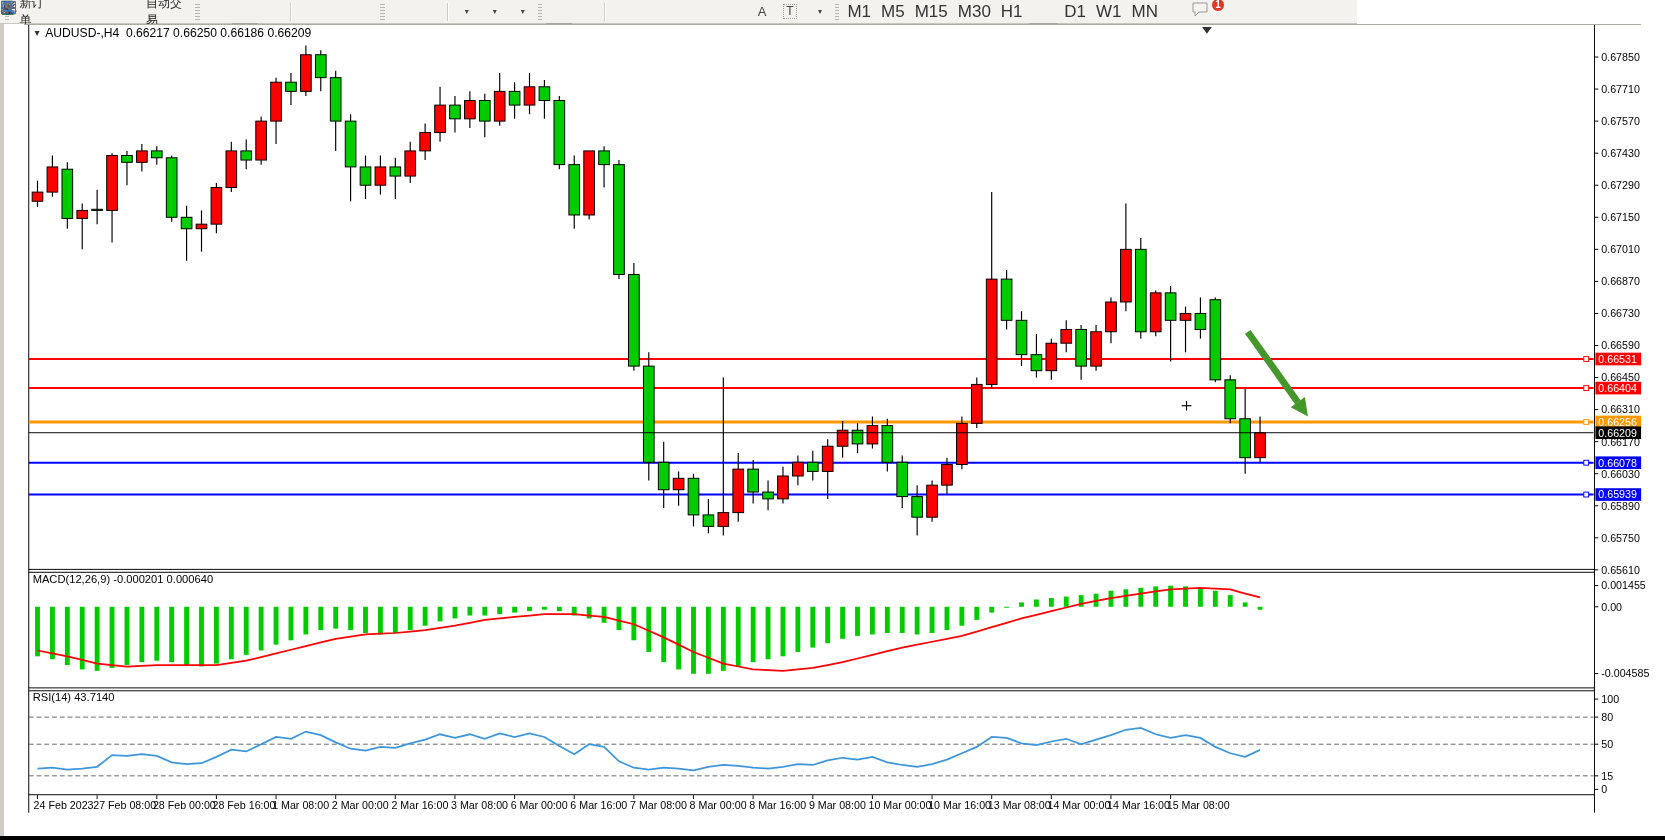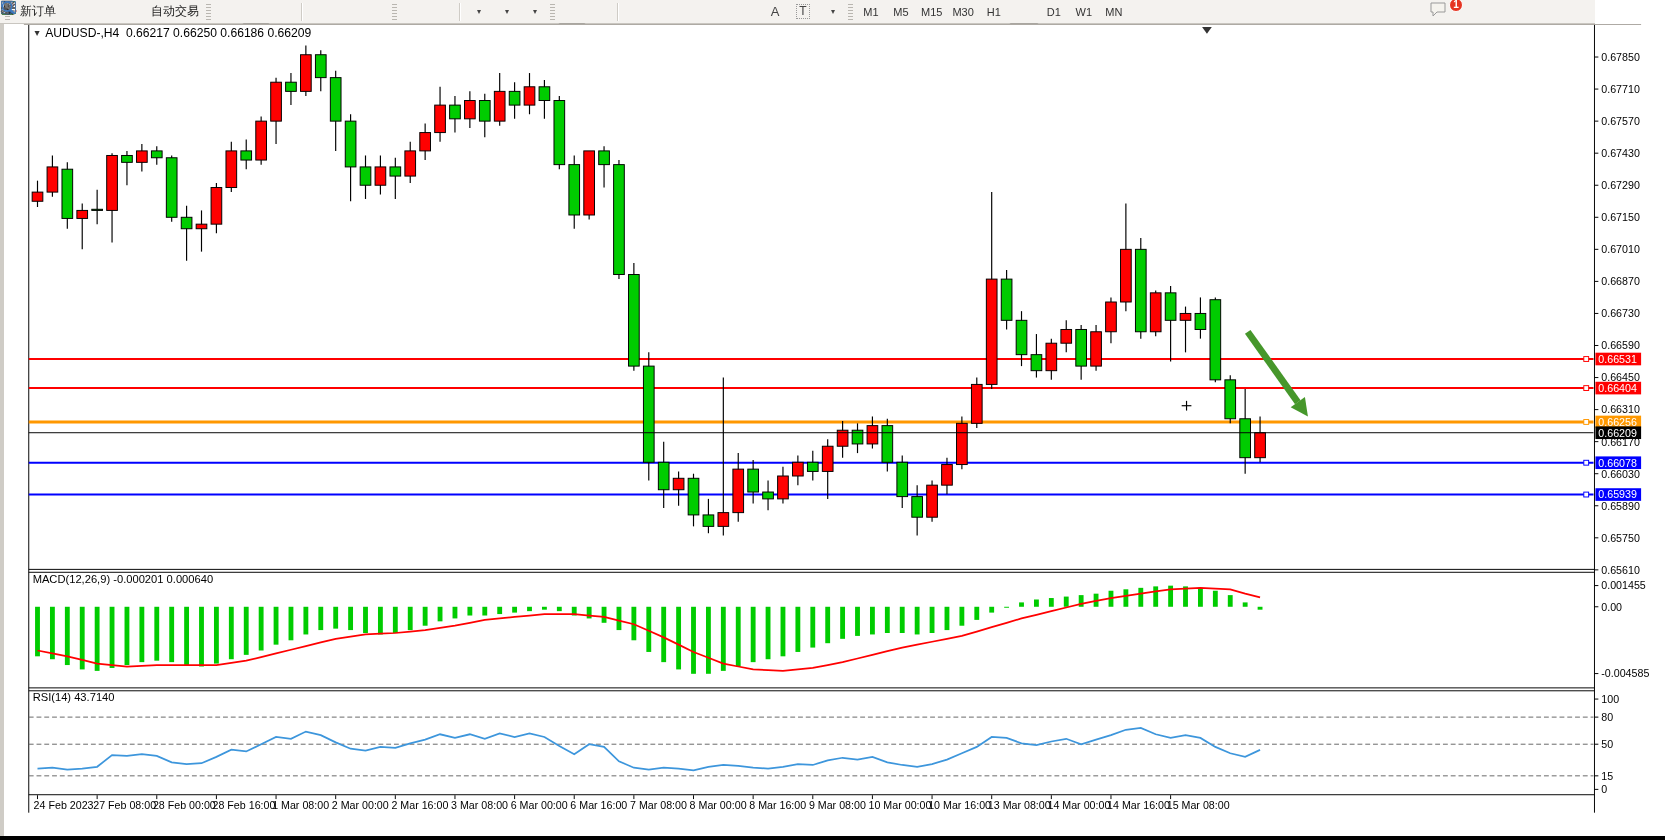--- a/index.html
+++ b/index.html
@@ -1,22 +1,22 @@
 <!DOCTYPE html>
 <html><head>
 <meta charset="utf-8">
 <style>
   html,body{margin:0;padding:0;width:1665px;height:840px;overflow:hidden;background:#ffffff;font-family:"Liberation Sans",sans-serif;}
-  .toolbar{position:absolute;left:0;top:0;width:1595px;height:24px;background:#f4f2ef;border-bottom:1px solid #c9c6c0;display:flex;align-items:center;box-sizing:border-box;padding-left:2px;}
+  .toolbar{position:absolute;left:0;top:0;width:1357px;height:24px;background:#f4f2ef;border-bottom:1px solid #c9c6c0;display:flex;align-items:center;box-sizing:border-box;padding-left:2px;}
   .grip{width:5px;height:16px;margin:0 3px;background:repeating-linear-gradient(to bottom,#b9b6b0 0 1px,transparent 1px 3px);}
   .sep{width:1px;height:18px;background:#cfccc6;margin:0 3px;box-shadow:1px 0 0 #ffffff;}
   .btn{height:20px;min-width:20px;display:flex;align-items:center;justify-content:center;border:1px solid transparent;border-radius:2px;font-size:12px;color:#222;padding:0 3px;gap:3px;cursor:default;}
   .btn.active{background:#eceae6;border-color:#a9a6a0;box-shadow:inset 0 1px 2px rgba(0,0,0,.18);margin-top:44px;}
   .btn .caret{font-size:8px;color:#444;margin-left:1px;}
-  .tf{font-size:11px;color:#333;padding:0 4px;}
+  .tf{font-size:17px;color:#333;padding:0 4px;}
   .spacer{flex:1;}
   .badge{position:absolute;top:-3px;right:-6px;background:#e53422;color:#fff;border-radius:8px;font-size:10px;line-height:12px;min-width:12px;text-align:center;font-weight:bold;border:1px solid #fff;}
   .chat-wrap{position:relative;margin-right:138px;}
   .chart-stage{position:absolute;left:0;top:24px;width:1665px;height:812px;background:#fff;}
   svg{position:absolute;left:0;top:0;}
   svg text{font-family:"Liberation Sans",sans-serif;}
   .win-edge-left{position:absolute;left:0;top:24px;width:4px;height:816px;background:#cfccc6;}
   .bottom-strip{position:absolute;left:0;top:836px;width:1665px;height:4px;background:#000;}
   .icon{display:inline-block;}
 </style>

